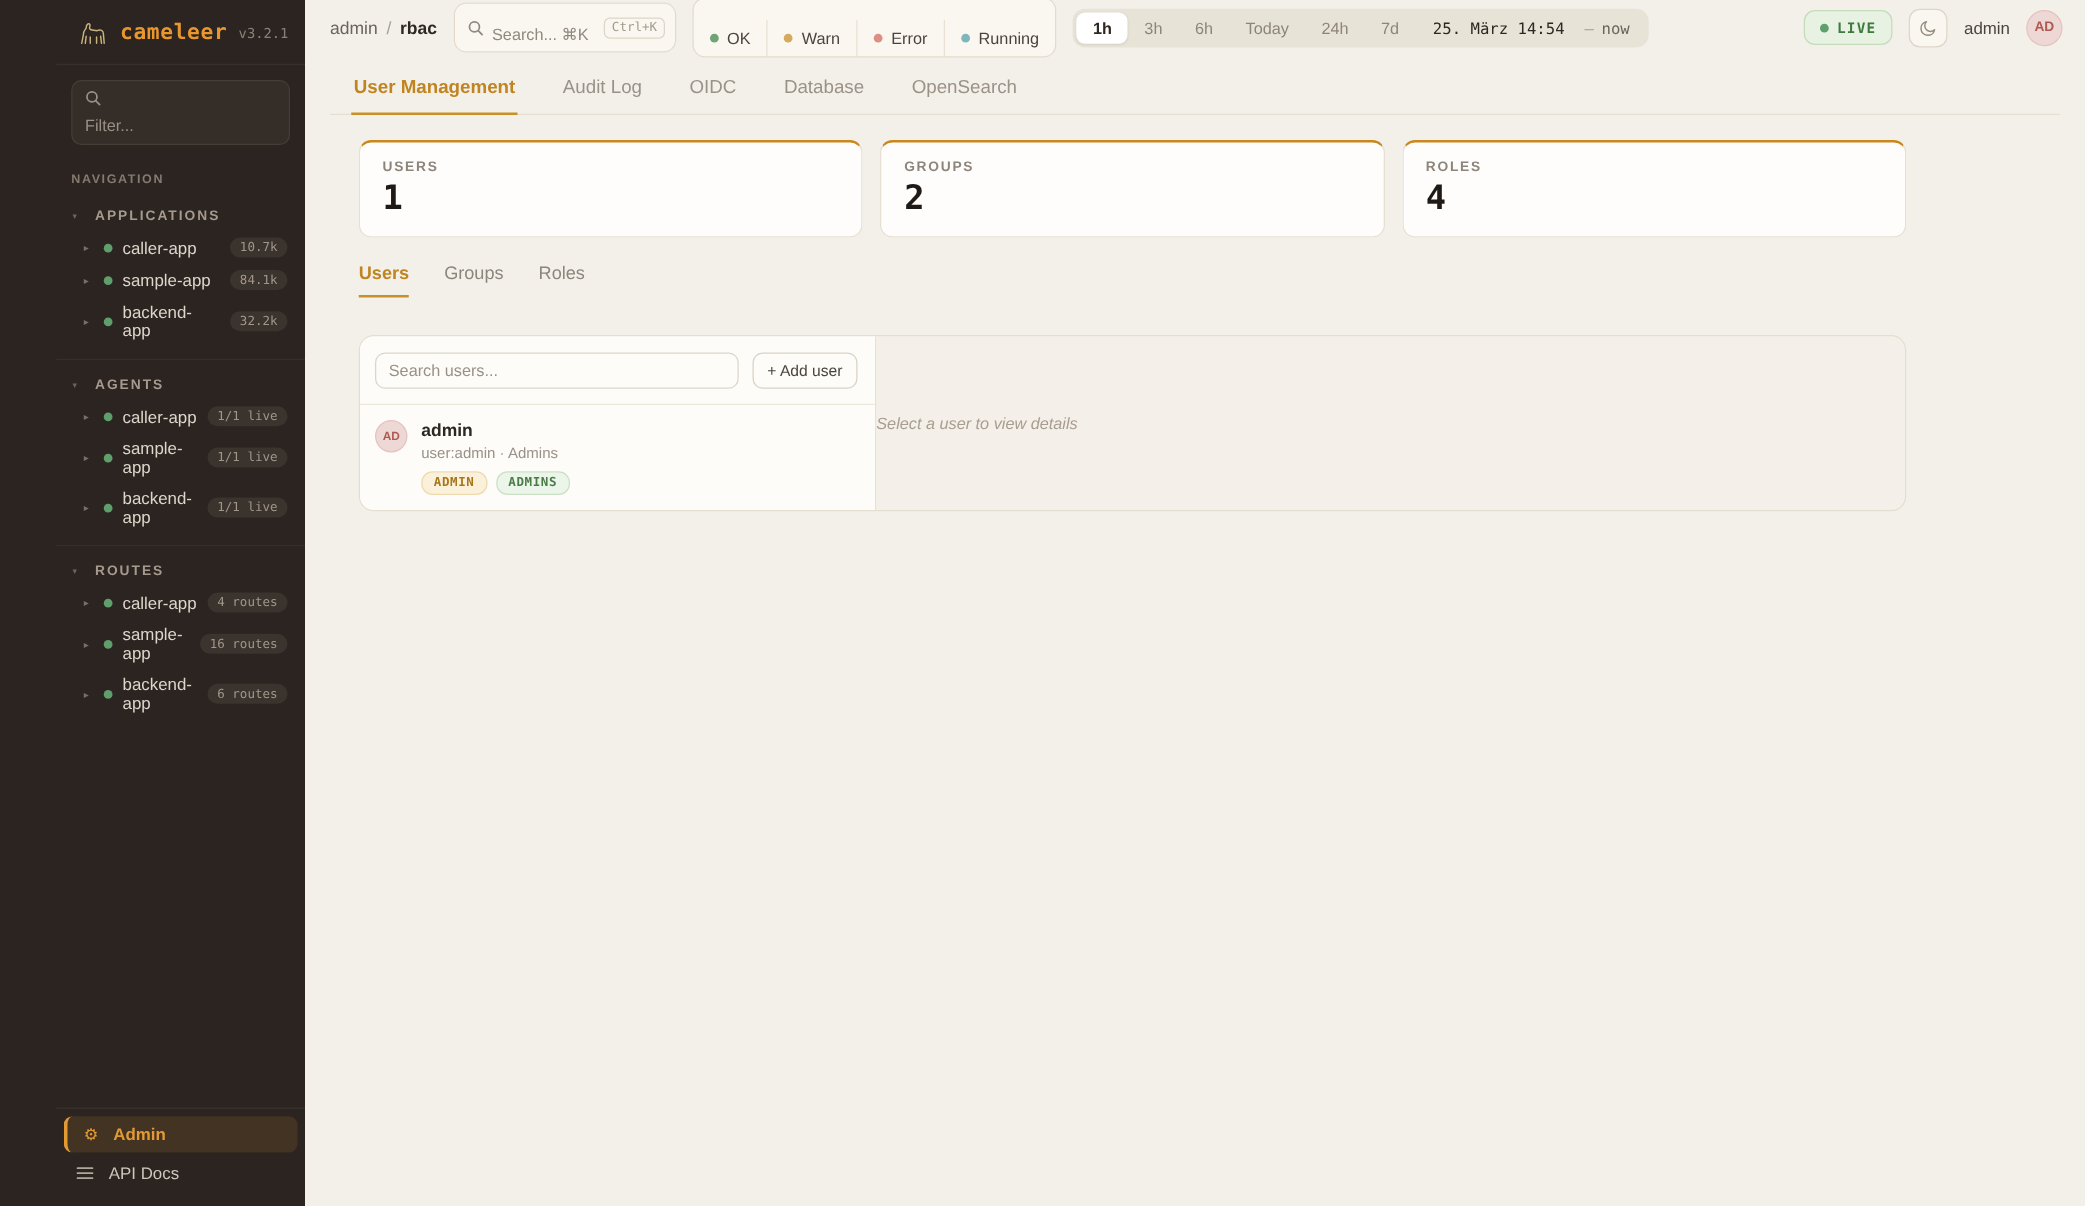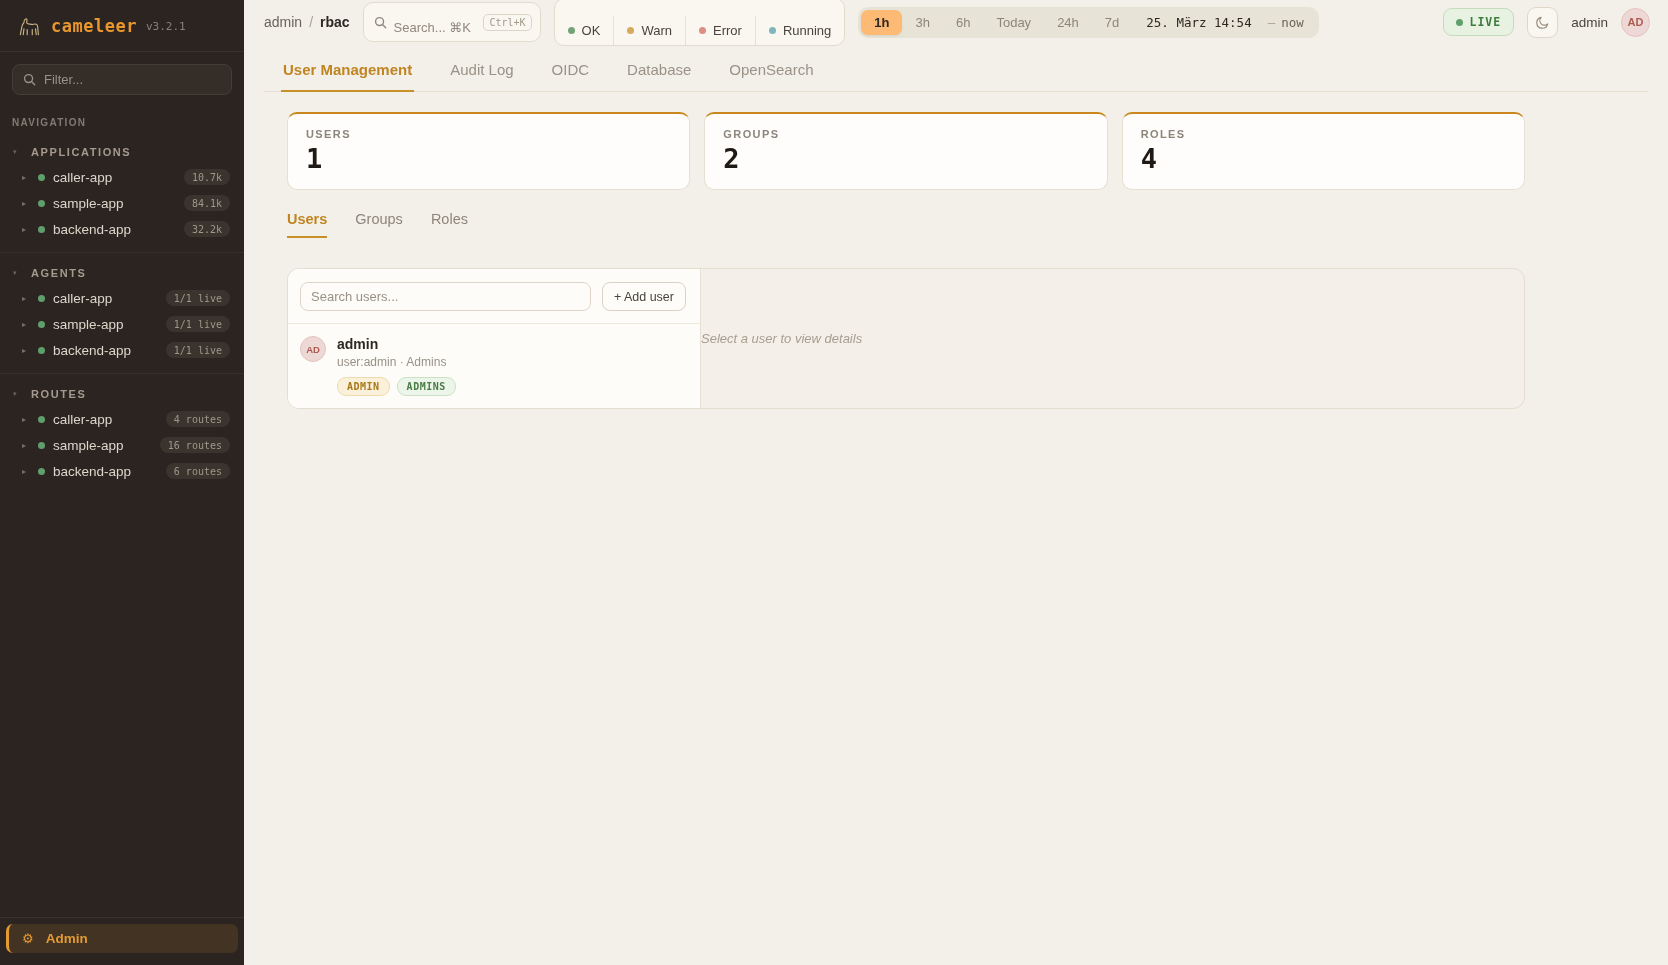--- a/index.html
+++ b/index.html
@@ -7,34 +7,35 @@
   body {
     display:flex;
     font-family:"Liberation Sans", sans-serif;
     background:#f3f0ea;
     color:#322b24;
   }
 
   
   .sidebar {
     width:244px; min-width:244px; height:100%;
-    background:#2b2421; display:flex; flex-direction:column;
+    background:#2b2421; display:flex; flex-direction:column;padding-left:45px;
   }
   .logo-row {
     display:flex; align-items:center; gap:9px;
     padding:14px 16px 13px 16px;
     border-bottom:1px solid rgba(255,255,255,0.06);
   }
   .logo-title { font-family:"DejaVu Sans Mono", monospace; font-weight:bold; font-size:17px; color:#e8962e; letter-spacing:0.5px; }
   .logo-version { font-family:"DejaVu Sans Mono", monospace; font-size:11px; color:#8a8078; }
   .filter-wrap { padding:12px 12px 4px 12px; }
   .filter-box {
-    display:flex; align-items:center; gap:8px;
+    display:flex; gap:8px;
     background:#342d28; border:1px solid #463d36; border-radius:8px;
     padding:7px 10px;
+    flex-direction:column;
   }
   .filter-box input {
     background:transparent; border:none; outline:none;
     color:#cfc7bd; font-size:13px; width:100%;
     font-family:"Liberation Sans", sans-serif;
   }
   .filter-box input::placeholder { color:#9a9088; }
   .nav-label {
     padding:18px 12px 4px 12px;
     font-size:10px; font-weight:bold; letter-spacing:1.3px; color:#857a71;
@@ -103,21 +104,21 @@
   }
   .status-seg:last-child { border-right:none; }
   .sdot { width:7px; height:7px; border-radius:50%; }
   .time-group {
     display:flex; align-items:center;
     background:#e8e3d7; border-radius:10px; padding:3px; white-space:nowrap;
   }
   .time-btn {
     padding:5px 13px; font-size:13px; color:#8d857a; border-radius:7px; cursor:pointer;
   }
-  .time-btn.active { background:#fdba74; color:#2e2822; font-weight:bold; box-shadow:0 1px 2px rgba(0,0,0,0.08); }
+  .time-btn.active { background:#ffffff; color:#2e2822; font-weight:bold; box-shadow:0 1px 2px rgba(0,0,0,0.08); }
   .time-date { font-family:"DejaVu Sans Mono", monospace; font-size:12.5px; color:#2e2822; padding:0 10px 0 14px; }
   .time-dash { font-family:"DejaVu Sans Mono", monospace; font-size:12.5px; color:#aaa196; padding:0 6px; }
   .time-now { font-family:"DejaVu Sans Mono", monospace; font-size:12.5px; color:#6b635c; padding-right:12px; }
   .topbar-spacer { flex:1; }
   .live-badge {
     display:flex; align-items:center; gap:7px;
     background:#e7f2e3; border:1px solid #c4dcba; border-radius:9px;
     padding:6px 12px; cursor:pointer;
   }
   .live-badge .sdot { background:#5f9f6b; }
@@ -306,20 +307,28 @@
         <span class="item-label">backend-app</span>
         <span class="item-badge">6 routes</span>
       </div>
     </div>
   </div>
 
   <div class="sidebar-footer">
     <div class="footer-item active">
       <span class="gear-glyph">⚙</span>
       <span class="footer-label">Admin</span>
+    </div>
+    <div class="footer-item">
+      <span>
+        <svg width="14" height="11" viewBox="0 0 14 11" stroke="#b0a79c" stroke-width="1.5" stroke-linecap="round">
+          <path d="M1 1.5 H13 M1 5.5 H13 M1 9.5 H13"></path>
+        </svg>
+      </span>
+      <span class="footer-label">API Docs</span>
     </div>
   </div>
 </aside>
 
 <div class="main">
 
   <header class="topbar">
     <div class="crumb">
       <span class="crumb-parent">admin</span>
       <span class="crumb-sep">/</span>

